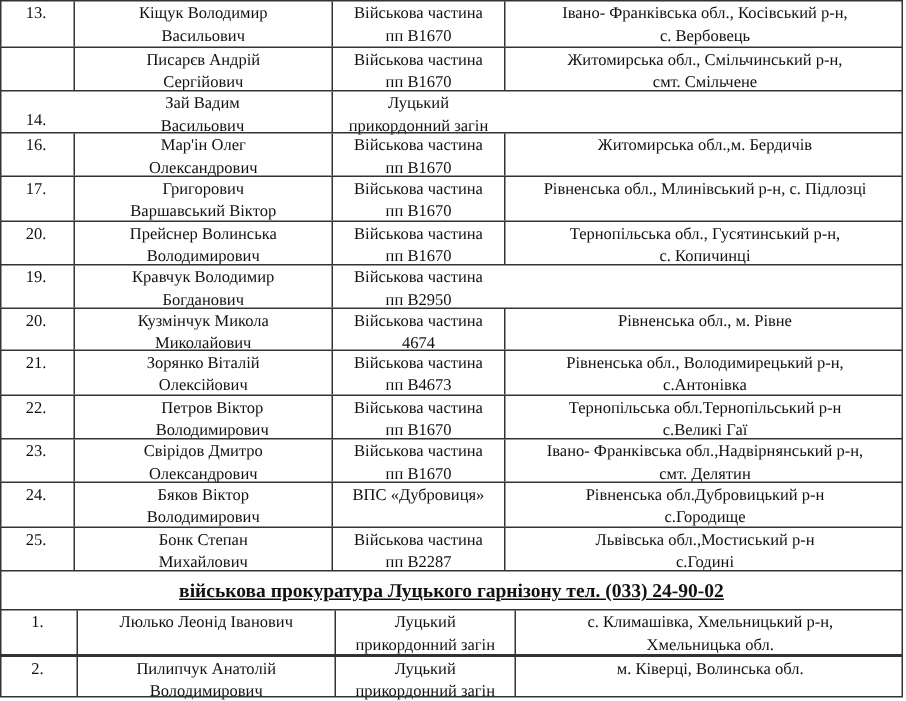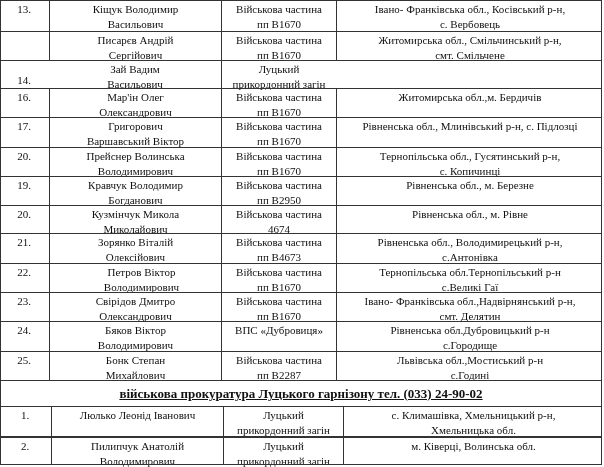--- a/index.html
+++ b/index.html
@@ -136,24 +136,20 @@
         <div>19.</div>
       </div>
       <div class="cell" style="left: 48px; width: 172px;">
         <div>Кравчук Володимир</div>
         <div>Богданович</div>
       </div>
       <div class="cell" style="left: 220px; width: 115px;">
         <div>Військова частина</div>
         <div>пп В2950</div>
       </div>
-      <div class="cell" style="left: 335px; width: 267px;">
-        <div>Рівненська обл., м. Березне</div>
-        <div>&nbsp;</div>
-      </div>
     </div>
     <div class="row" style="top: 205px; height: 28px;">
       <div class="cell" style="left: -1px; width: 48px;">
         <div>20.</div>
       </div>
       <div class="cell" style="left: 48px; width: 172px;">
         <div>Кузмінчук Микола</div>
         <div>Миколайович</div>
       </div>
       <div class="cell" style="left: 220px; width: 115px;">

